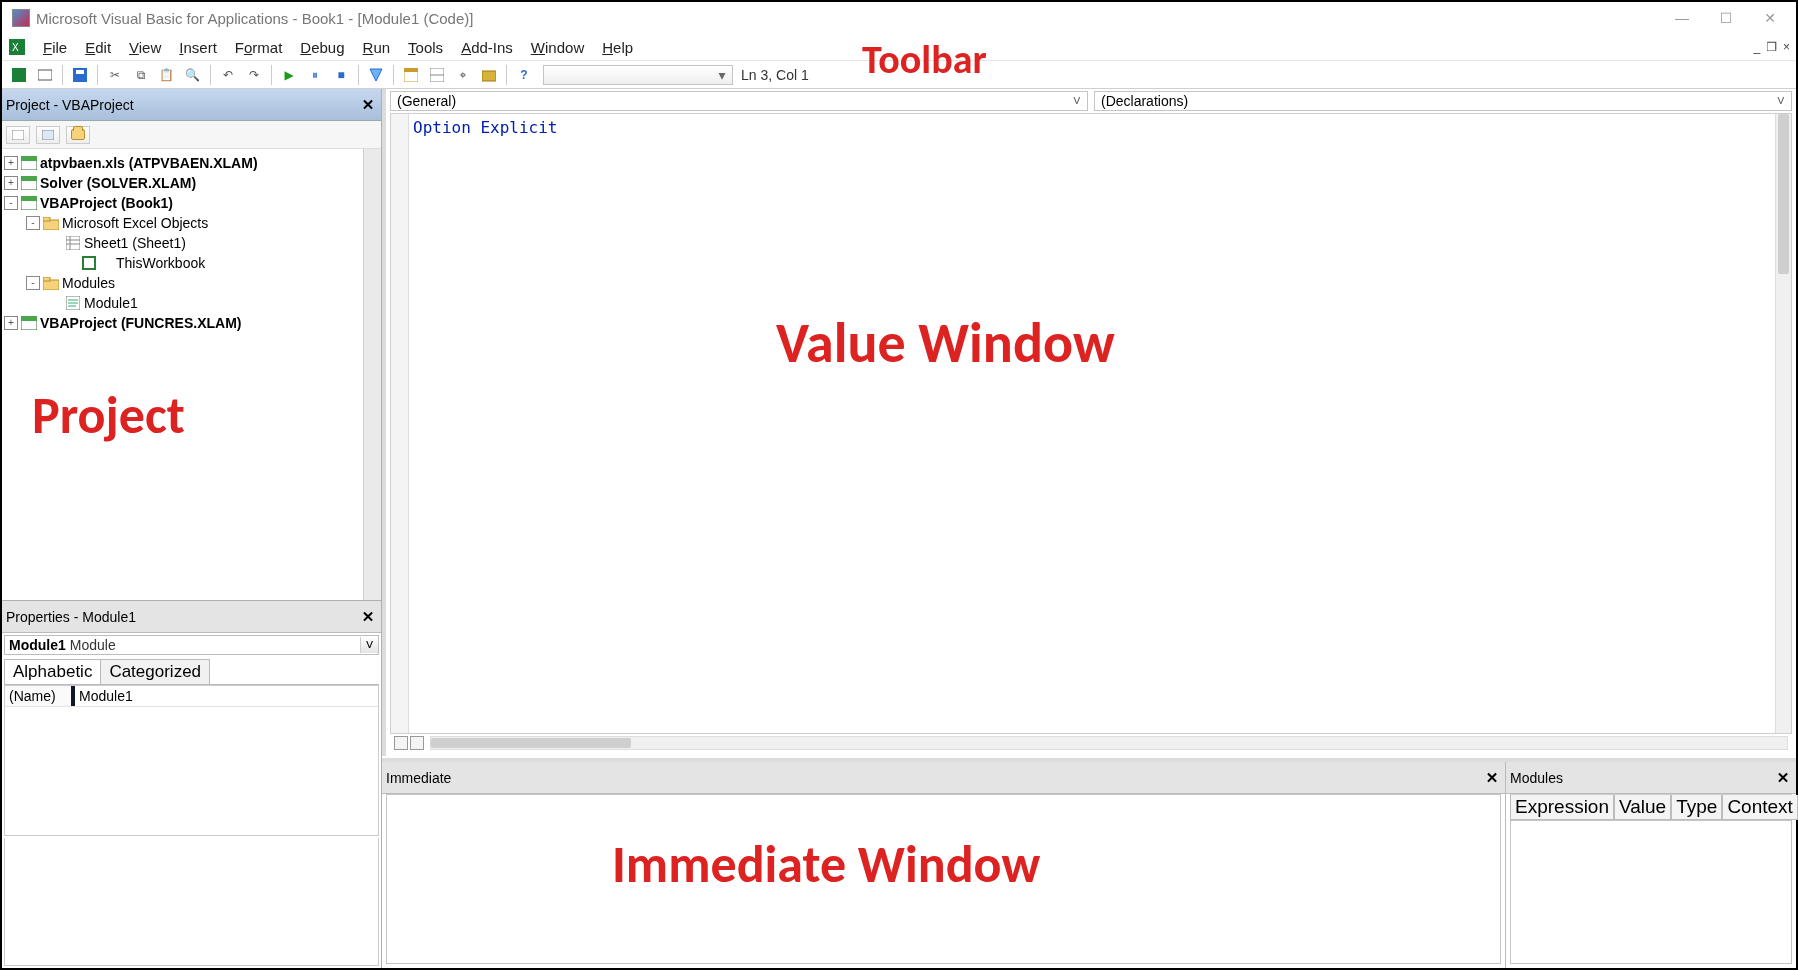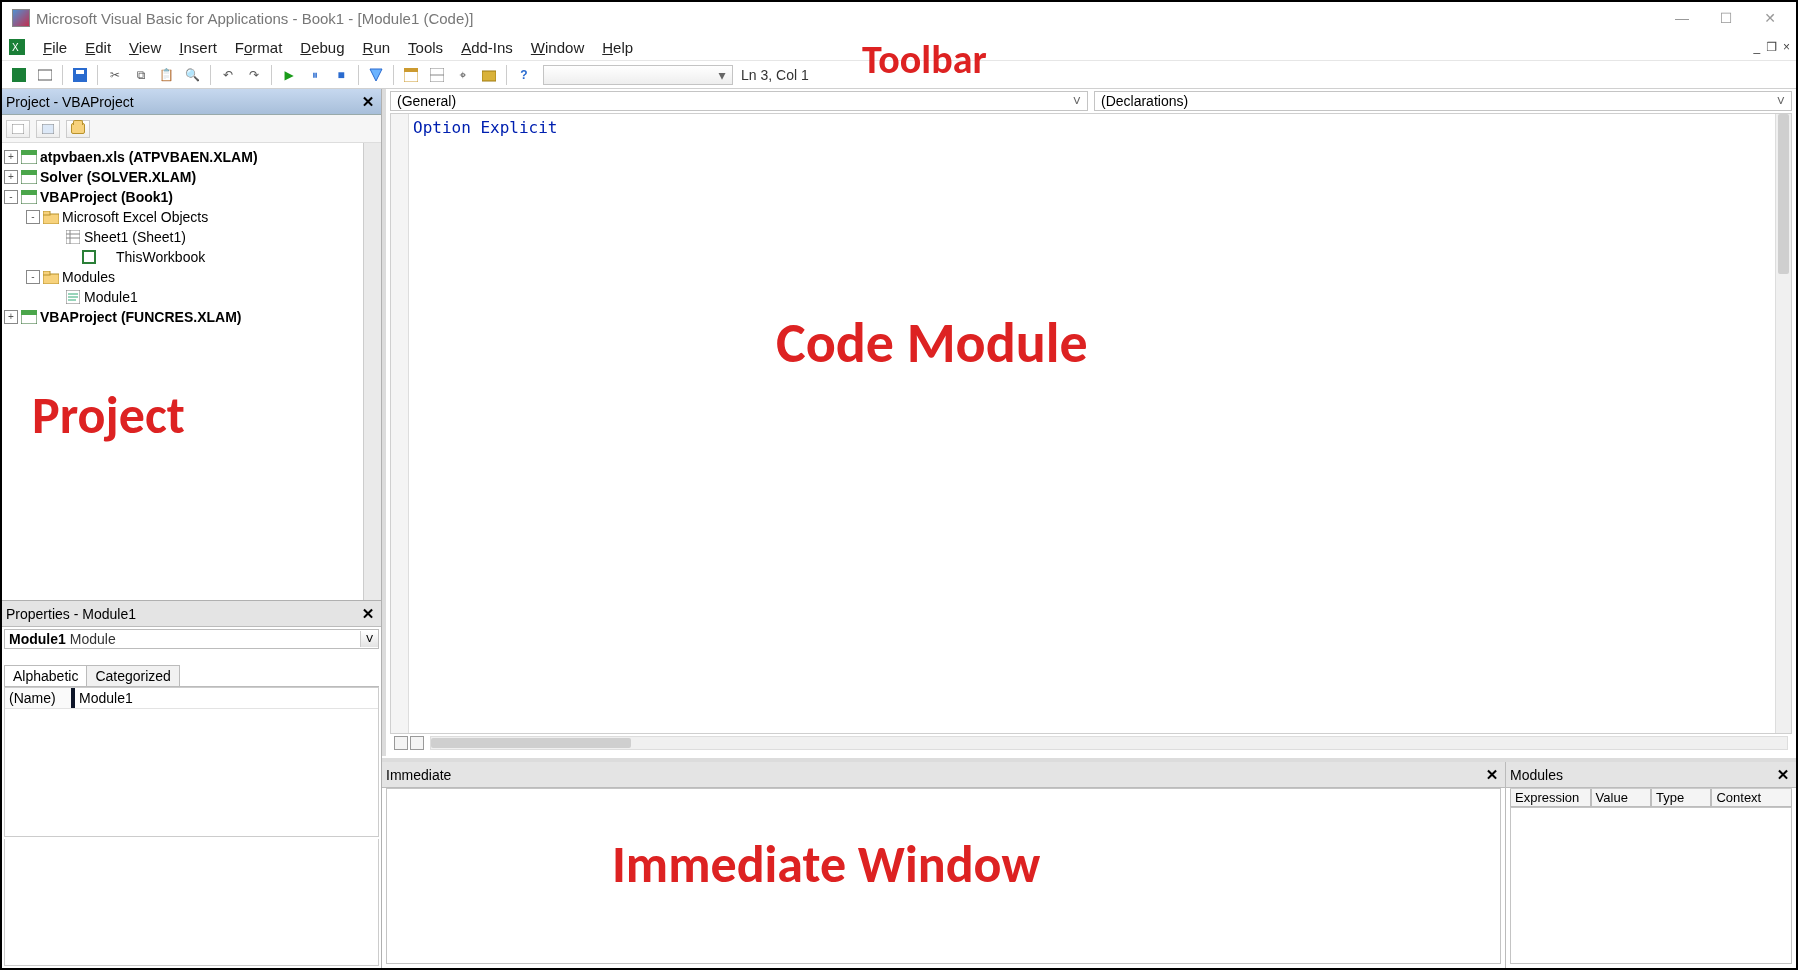--- a/index.html
+++ b/index.html
@@ -25,41 +25,41 @@
 .tdd{height:20px;padding:0 4px;font-size:14px;color:#444;display:flex;align-items:center;border:1px solid #c4c4c4;background:linear-gradient(#fff,#eee);margin-left:6px;width:190px;}
 .tdd .grip{margin-left:auto;width:12px;text-align:center;color:#666;}
 .statustext{font-size:14px;color:#333;margin-left:8px;}
 
 .annot{position:absolute;color:#d22;font-weight:700;font-family:Calibri,Arial,sans-serif;pointer-events:none;z-index:5;}
 
 .main{flex:1;display:flex;position:relative;min-height:0;border-top:1px solid #d0d0d0;}
 .leftcol{width:380px;display:flex;flex-direction:column;border-right:1px solid #b0b0b0;min-height:0;}
 .rightcol{flex:1;display:flex;flex-direction:column;min-height:0;}
 
-.panetitle{height:26px;display:flex;align-items:center;padding:0 4px;background:linear-gradient(#c6d8ef,#a8bfda);font-size:14px;border-bottom:1px solid #9aa;position:relative;}
+.panetitle{height:32px;display:flex;align-items:center;padding:0 4px;background:linear-gradient(#c6d8ef,#a8bfda);font-size:14px;border-bottom:1px solid #9aa;position:relative;}
 .panetitle.grey{background:#e4e4e4;border-color:#bbb;}
 .closeX{margin-left:auto;width:18px;height:18px;display:flex;align-items:center;justify-content:center;font-weight:700;font-size:15px;cursor:default;}
 .pe-tools{height:28px;display:flex;align-items:center;gap:6px;padding:2px 4px;background:#f6f6f6;border-bottom:1px solid #ddd;}
 .pe-tools .mini{width:24px;height:18px;border:1px solid #ccc;background:linear-gradient(#fff,#eee);display:flex;align-items:center;justify-content:center;font-size:11px;}
 .pe-tools .folder{background:#f7d27c;border:1px solid #b8922d;width:22px;height:16px;border-radius:2px;position:relative;}
 .pe-tools .folder:before{content:"";position:absolute;top:-4px;left:1px;width:8px;height:4px;background:#f7d27c;border:1px solid #b8922d;border-bottom:none;border-radius:2px 2px 0 0;}
 .pe-tree{flex:1 1 auto;overflow:auto;padding:4px 2px;font-size:14px;line-height:20px;position:relative;min-height:160px;}
 .node{display:flex;align-items:center;white-space:nowrap;}
 .tw{width:14px;height:14px;display:inline-flex;align-items:center;justify-content:center;border:1px solid #888;color:#555;margin-right:2px;font-size:10px;cursor:default;background:#fff;}
 .noind{width:16px;display:inline-block;}
 .ic{width:18px;height:16px;display:inline-flex;align-items:center;justify-content:center;margin-right:2px;}
 .ic.proj svg,.ic svg{display:block;}
 .bold{font-weight:700;}
 
 .props{display:flex;flex-direction:column;border-top:1px solid #b0b0b0;}
 .props .combo{margin:2px;border:1px solid #bcbcbc;display:flex;align-items:center;height:20px;font-size:14px;}
 .props .combo .nm{font-weight:700;padding:0 4px;}
 .props .combo .ty{color:#333;}
 .props .combo .dd{margin-left:auto;width:18px;text-align:center;border-left:1px solid #ccc;background:linear-gradient(#fff,#e3e3e3);}
-.tabs{display:flex;border-bottom:1px solid #bbb;font-size:14px;margin:14px 2px 0;}
+.tabs{display:flex;border-bottom:1px solid #bbb;font-size:17px;margin:2px 2px 0;}
 .tabs .tab{padding:2px 8px;border:1px solid #bbb;border-bottom:none;background:#f1f1f1;margin-right:-1px;}
 .tabs .tab.active{background:#fff;font-weight:400;}
 .propgrid{border:1px solid #ccc;margin:0 2px 2px;flex:1 1 auto;font-size:14px;}
 .propgrid .row{display:flex;border-bottom:1px solid #e3e3e3;}
 .propgrid .cell{padding:2px 4px;}
 .propgrid .cell.k{width:70px;border-right:4px solid #0f172a;background:#fafafa;}
 .propspacer{flex:1;border:1px solid #ccc;border-top:none;margin:0 2px 2px;}
 
 .codewrap{flex:1;display:flex;flex-direction:column;min-height:0;border-left:4px solid #dcdcdc;position:relative;}
 .codecombos{height:24px;display:flex;gap:6px;padding:2px 4px;background:#fff;}
@@ -73,21 +73,21 @@
 .codefoot{height:18px;display:flex;align-items:center;padding:0 4px;margin:0 4px 4px;}
 .codefoot .sqs{display:flex;gap:2px;}
 .codefoot .sq{width:14px;height:14px;border:1px solid #999;background:#f4f4f4;}
 .codefoot .hbar{flex:1;height:14px;margin-left:6px;background:#f0f0f0;border:1px solid #ddd;position:relative;}
 .codefoot .hbar .thumb{position:absolute;left:0;top:1px;bottom:1px;width:200px;background:#cfcfcf;border-radius:2px;}
 
 .bottom{height:210px;display:flex;border-top:4px solid #dcdcdc;margin-top:2px;}
 .immed{flex:1;display:flex;flex-direction:column;border-right:1px solid #bbb;position:relative;}
 .immbody{flex:1;border:1px solid #c4c4c4;margin:0 4px 4px;background:#fff;}
 .watch{width:290px;display:flex;flex-direction:column;}
-.whead{display:flex;border-top:1px solid #ccc;margin:0 4px;font-size:13px;}
+.whead{display:flex;border-top:1px solid #ccc;margin:0 4px;font-size:19px;}
 .wc{border:1px solid #bcbcbc;border-top:none;padding:1px 4px;background:#f4f4f4;}
 .wc1{flex:1.4;} .wc2{flex:1;} .wc3{flex:1;} .wc4{flex:1.4;}
 .wbody{flex:1;border:1px solid #c4c4c4;margin:0 4px 4px;background:#fff;}
 
 .rscroll{width:18px;background:#eaeaea;border-left:1px solid #ccc;}
 .treewrap{display:flex;flex:1;min-height:0;}
 </style>
 </head>
 <body>
 
@@ -363,21 +363,21 @@
         </div>
         <div class="codefoot">
           <div class="sqs">
             <div class="sq"></div>
             <div class="sq"></div>
           </div>
           <div class="hbar">
               <div class="thumb"></div>
             </div>
         </div>
-        <div class="annot" style="left:390px;top:220px;font-size:56px;">Code Module</div>
+        <div class="annot" style="left:390px;top:220px;font-size:56px;">Value Window</div>
       </div>
 
       <div class="bottom">
         <div class="immed">
           <div class="panetitle grey">
             <span>Immediate</span>
             <span class="closeX">✕</span>
           </div>
           <div class="immbody"></div>
           <div class="annot" style="left:230px;top:70px;font-size:52px;">Immediate Window</div>

